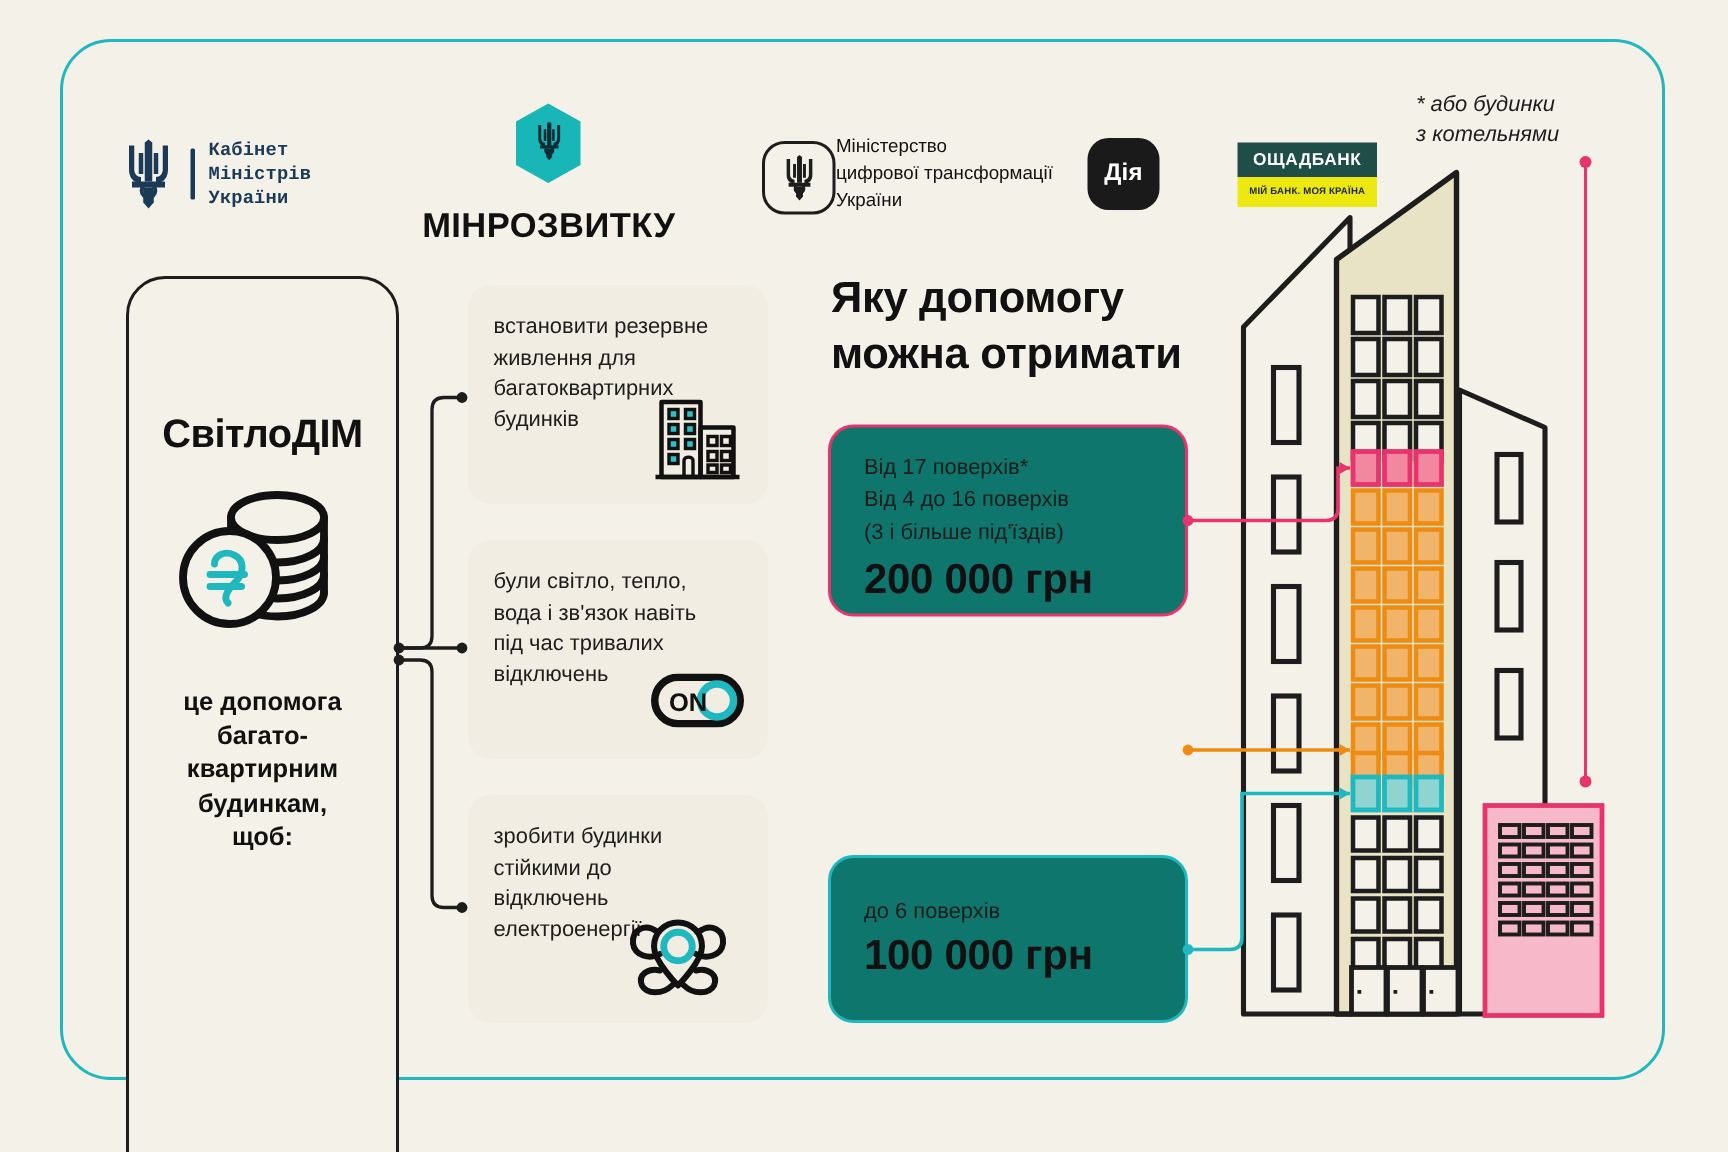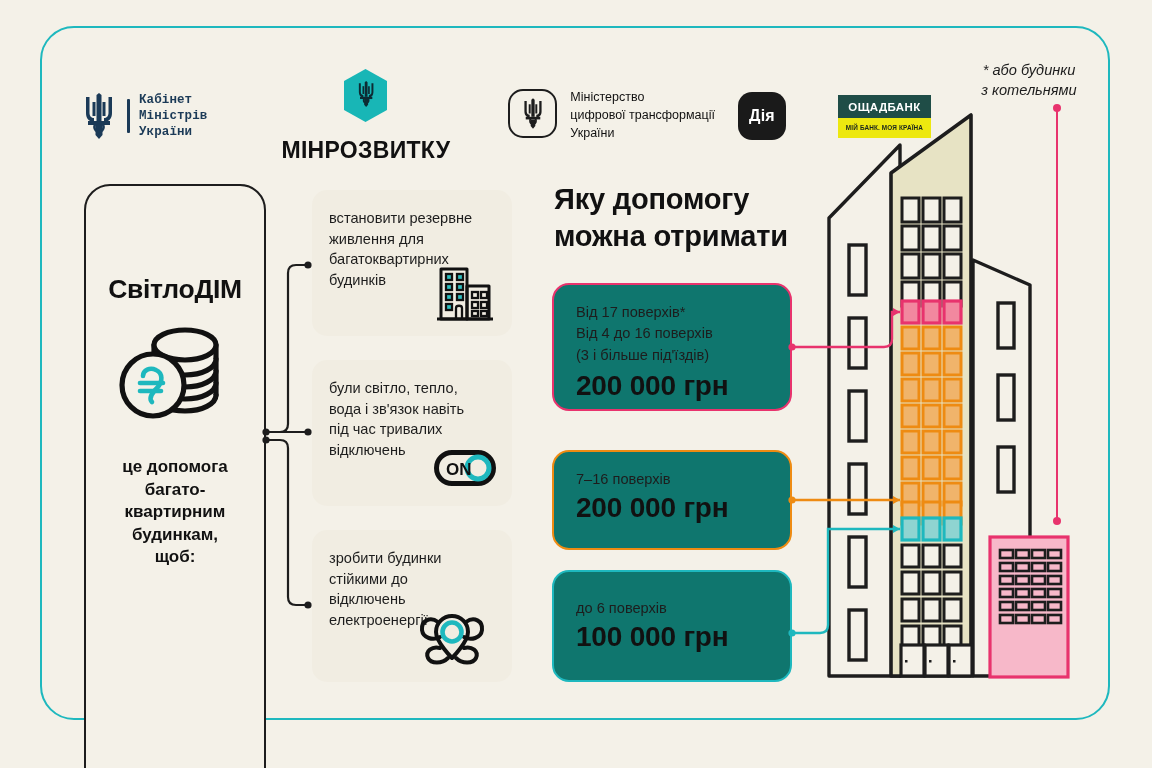--- a/index.html
+++ b/index.html
@@ -49,21 +49,21 @@
     font-size: 12.5px; font-weight: 700; line-height: 1.28;
     color: #1B3A57; letter-spacing: 0.1px; white-space: pre-line;
   }
 
   .minrozv { display: flex; align-items: center; gap: 14px; margin-left: 74px; flex-direction: column; }
   .hexwrap { position: relative; width: 49px; height: 55px; }
   .minrozv-text {
     font-size: 23px; font-weight: 800; color: #111; letter-spacing: 0.3px;
   }
 
-  .mintsyfra { display: flex; align-items: flex-start; gap: 13px; margin-left: 58px; }
+  .mintsyfra { display: flex; align-items: flex-end; margin-left: 58px; }
   .squircle {
     width: 49px; height: 49px; border: 2px solid #1d1d1d; border-radius: 15px;
     display: flex; align-items: center; justify-content: center; box-sizing: border-box;
   }
   .mintsyfra-text {
     font-size: 12.5px; line-height: 1.42; color: #111; white-space: pre-line;
   }
 
   .diia {
     margin-left: 23px; width: 48px; height: 48px; background: #1a1a1a;
@@ -133,21 +133,21 @@
   }
   #acard-0 { top: 283px; width: 240px; height: 128px; border: 2.5px solid #E8336D; padding: 17px 0 0 22px; }
   #acard-1 { top: 450px; width: 240px; height: 100px; border: 2.5px solid #EE8B12; padding: 17px 0 0 22px; }
   #acard-2 { top: 570px; width: 240px; height: 112px; border: 2.5px solid #1EB8BE; padding: 26px 0 0 22px; }
   #acard-1 .acard-amount, #acard-2 .acard-amount { margin-top: 2px; }
 
   
   .footnote {
     position: absolute; left: 944px; top: 60px; width: 170px;
     font-size: 14.6px; font-style: italic; color: #1d1d1d;
-    line-height: 1.38; text-align: center; white-space: pre-line;
+    line-height: 1.38; text-align: left; white-space: pre-line;
   }
 
   
   .overlay { position: absolute; left: 0; top: 0; width: 1152px; height: 768px; pointer-events: none; }
 </style>
 </head>
 <body>
 
 <div id="stage">
 
@@ -336,24 +336,20 @@
   <div class="footnote">* або будинки
 з котельнями</div>
 
   <div class="acard" id="acard-0">
     <div class="acard-lines">Від 17 поверхів*
 Від 4 до 16 поверхів
 (3 і більше під'їздів)</div>
     <div class="acard-amount">200 000 грн</div>
   </div>
 
-  <div class="acard" id="acard-1">
-    <div class="acard-lines">7–16 поверхів</div>
-    <div class="acard-amount">200 000 грн</div>
-  </div>
 
   <div class="acard" id="acard-2">
     <div class="acard-lines">до 6 поверхів</div>
     <div class="acard-amount">100 000 грн</div>
   </div>
 
   <svg class="overlay">
 
     <path d="M829 218 L829 676 L900 676 L900 145 Z" fill="#F4F1E8" stroke="#1d1d1d" stroke-width="3.4" stroke-linejoin="round"></path>
     <g fill="#F4F1E8" stroke="#1d1d1d" stroke-width="3.4">

